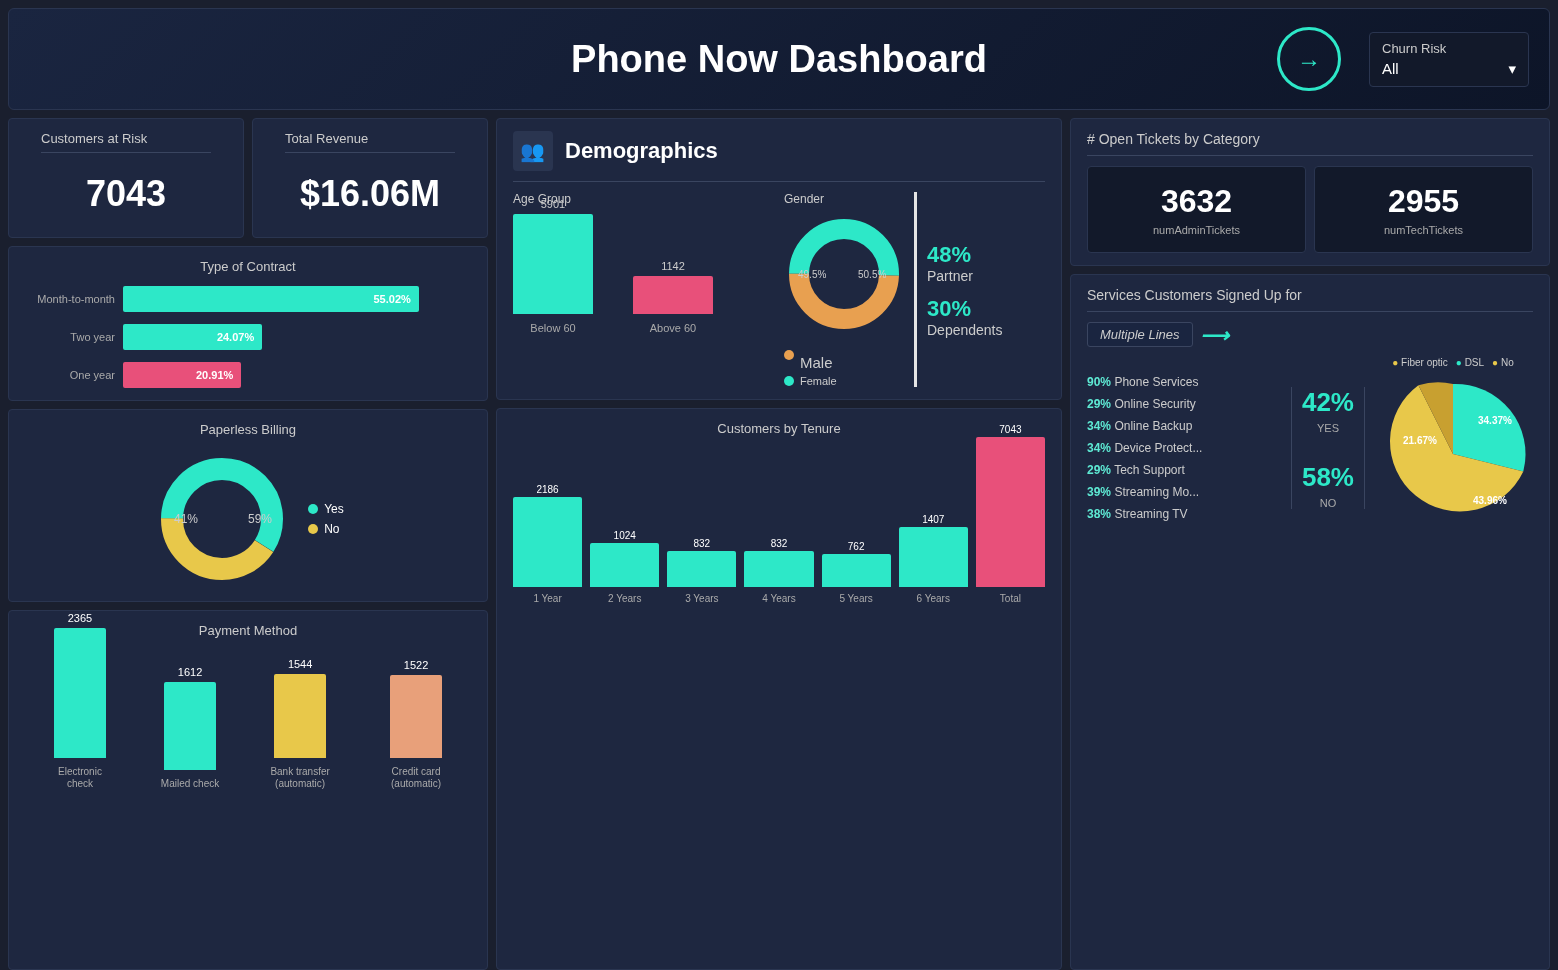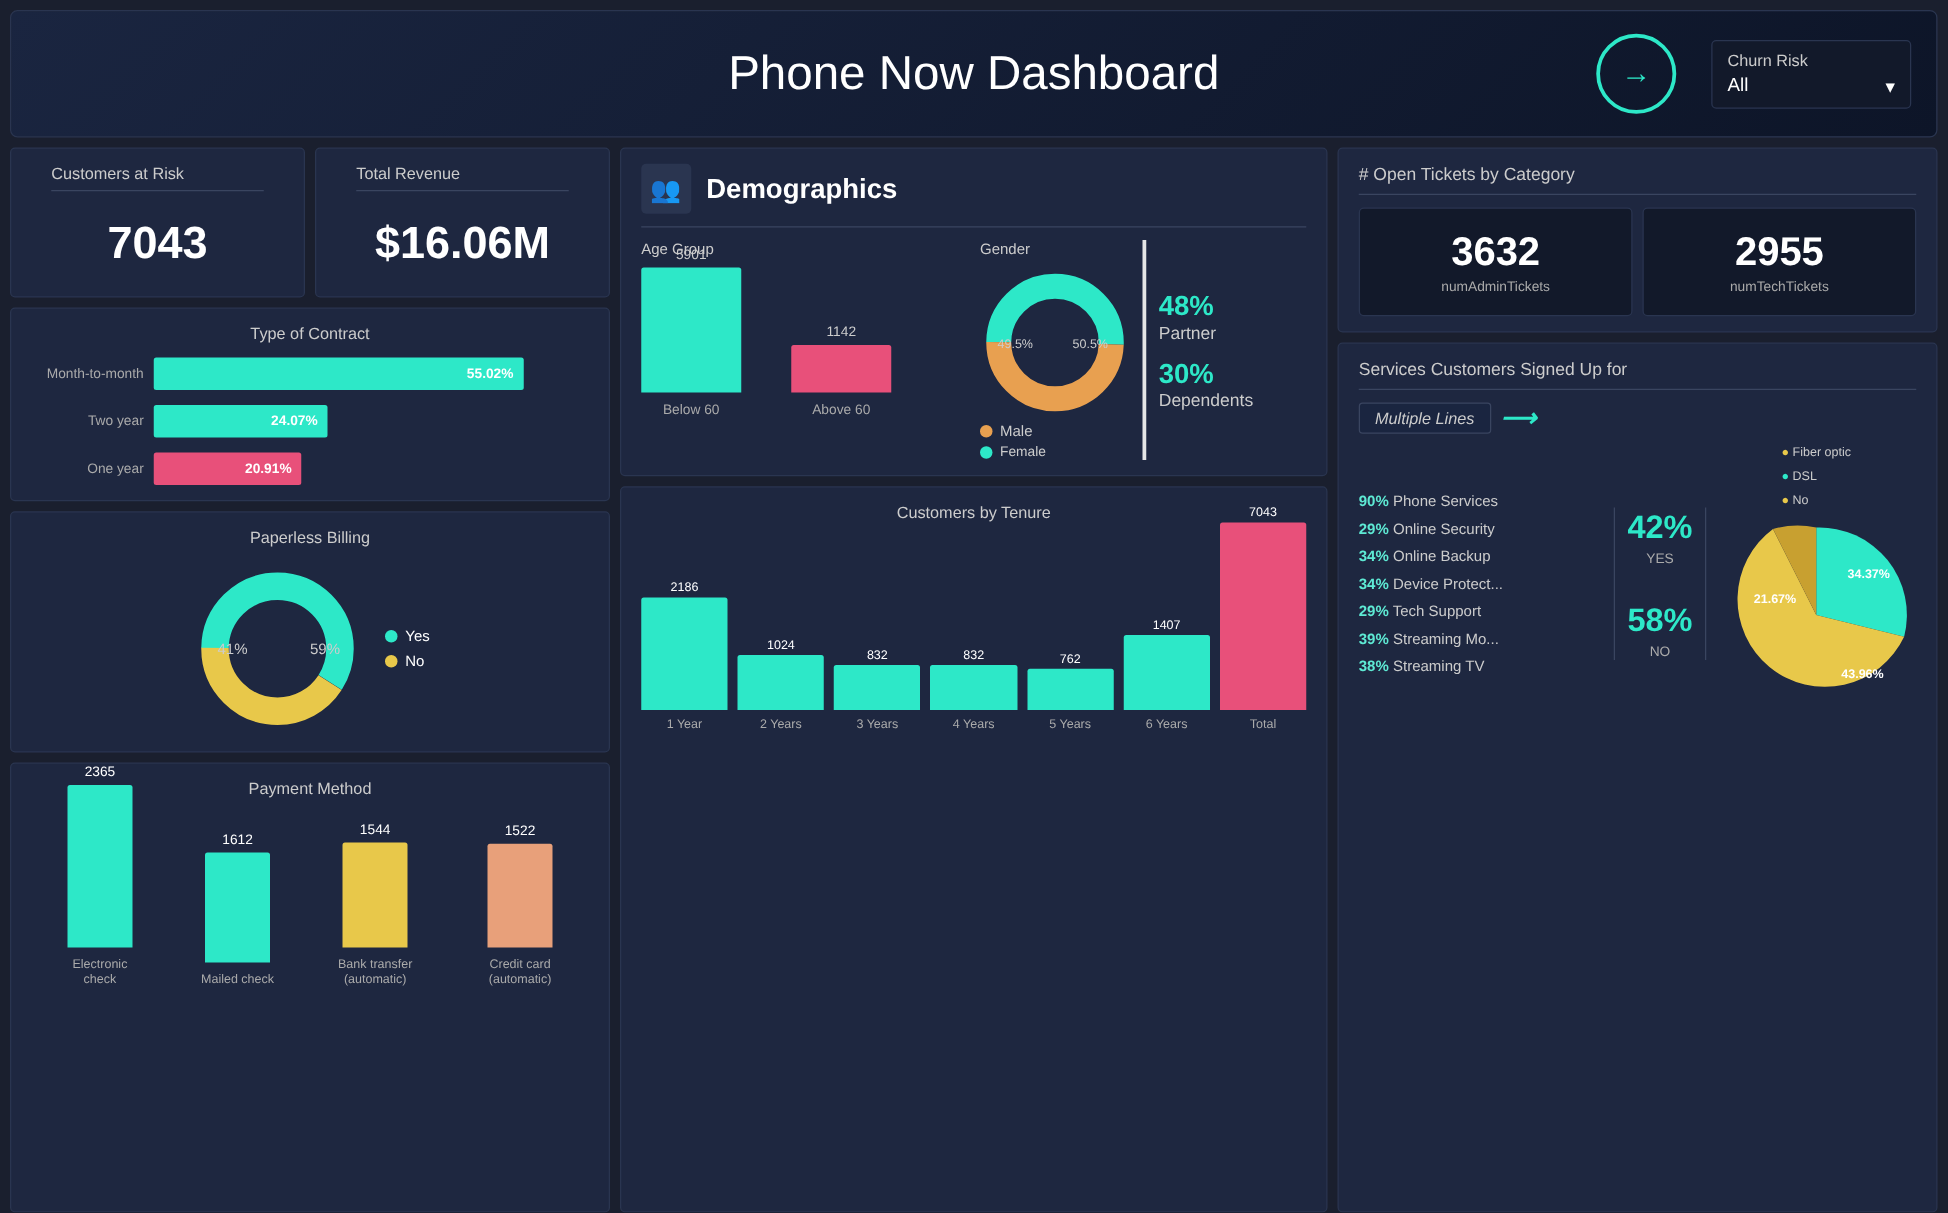--- a/index.html
+++ b/index.html
@@ -19,21 +19,21 @@
       margin: 8px;
       padding: 18px 20px;
       border-radius: 6px;
       display: flex;
       align-items: center;
       justify-content: space-between;
       position: relative;
     }
     .header-title {
       font-size: 38px;
-      font-weight: 400;
+      font-weight: 700;
       color: #fff;
       text-align: center;
       flex: 1;
     }
     .nav-arrow {
       width: 64px; height: 64px;
       border-radius: 50%;
       border: 3px solid #2de8c8;
       display: flex; align-items: center; justify-content: center;
       cursor: pointer;
@@ -336,21 +336,21 @@
 
                 <circle cx="60" cy="60" r="45" fill="none" stroke="#2de8c8" stroke-width="20" stroke-dasharray="142.8 139.9" stroke-dashoffset="70.7" transform="rotate(-90 60 60)"></circle>
                 <circle cx="60" cy="60" r="45" fill="none" stroke="#e8a050" stroke-width="20" stroke-dasharray="139.9 142.8" stroke-dashoffset="-72.1" transform="rotate(-90 60 60)"></circle>
                 <text x="14" y="64" fill="#ccc" font-size="10">49.5%</text>
                 <text x="74" y="64" fill="#ccc" font-size="10">50.5%</text>
               </svg>
             </div>
             <div style="display:flex; flex-direction:column; gap:4px; margin-top:4px;">
               <div class="legend-item">
                 <div class="legend-dot" style="background:#e8a050"></div>
-                <span style="font-size:12px; color:#ccc;">Male</span>
+                <span style="font-size:15px; color:#ccc;margin-top:16px;">Male</span>
               </div>
               <div class="legend-item">
                 <div class="legend-dot" style="background:#2de8c8"></div>
                 <span style="font-size:11px; color:#ccc;">Female</span>
               </div>
             </div>
           </div>
 
           <div style="display:flex; flex-direction:column; justify-content:center; gap:12px; padding-left:10px; border-left:3px solid #e5e5e5;">
             <div>
@@ -461,21 +461,21 @@
 
         <div style="display:flex; flex-direction:column; align-items:center; gap:4px; padding:0 10px; border-left:1px solid #3a4560; border-right:1px solid #3a4560;">
           <div style="font-size:26px; font-weight:700; color:#2de8c8;">42%</div>
           <div style="font-size:11px; color:#aaa;">YES</div>
           <div style="height:20px;"></div>
           <div style="font-size:26px; font-weight:700; color:#2de8c8;">58%</div>
           <div style="font-size:11px; color:#aaa;">NO</div>
         </div>
 
         <div style="display:flex; flex-direction:column; align-items:center;">
-          <div style="display:flex; gap:8px; font-size:10px; color:#ccc; margin-bottom:6px; flex-wrap:wrap; max-width:180px;flex-direction:column;">
+          <div style="display:flex; gap:8px; font-size:10px; color:#ccc; margin-bottom:6px; flex-wrap:wrap; max-width:180px;">
             <span><span style="color:#e8c84a;">●</span> Fiber optic</span>
             <span><span style="color:#2de8c8;">●</span> DSL</span>
             <span><span style="color:#e8c84a;">●</span> No</span>
           </div>
           <div style="position:relative;">
             <svg width="160" height="160" viewBox="0 0 160 160">
 
               <path d="M80,80 L80,10 A70,70 0 0,1 150.3,97.4 Z" fill="#2de8c8"></path>
 
               <path d="M80,80 L150.3,97.4 A70,70 0 1,1 45.4,11.2 Z" fill="#e8c84a"></path>

